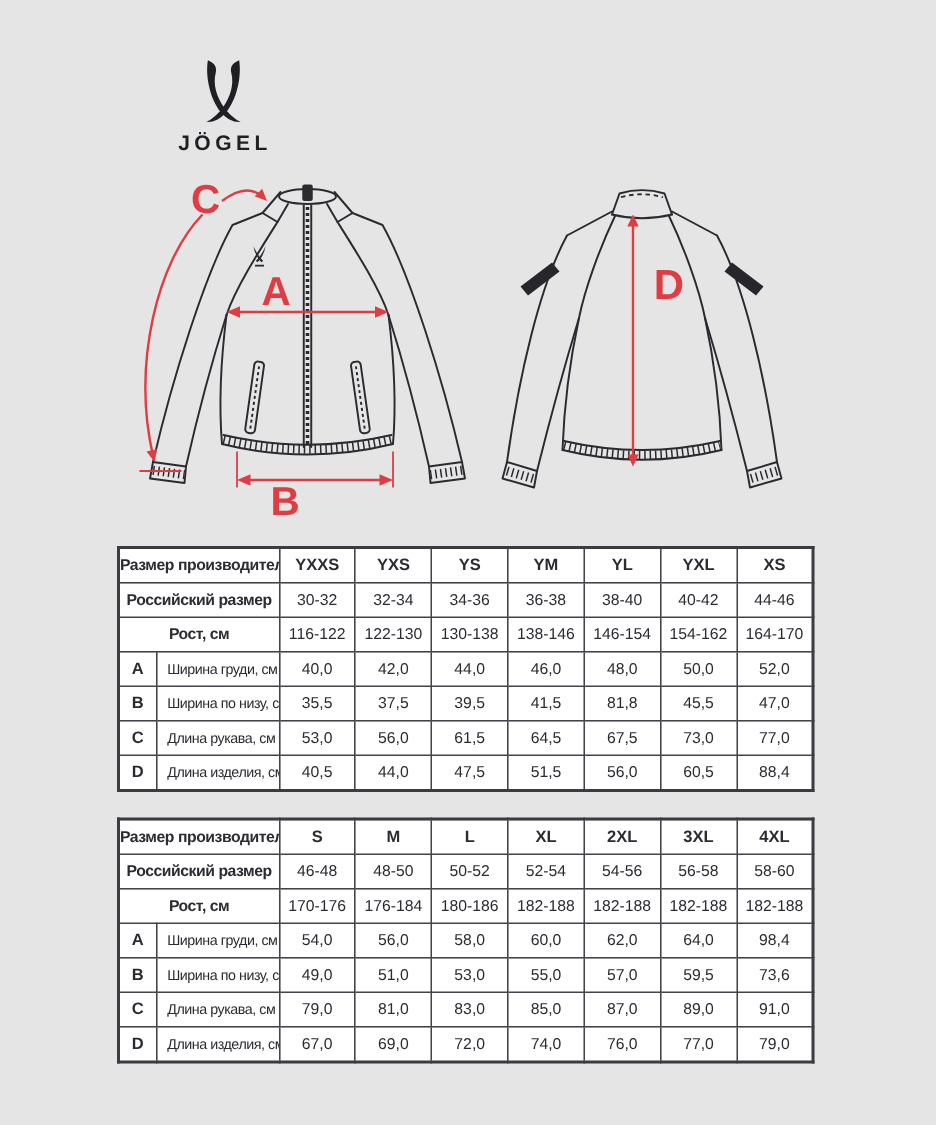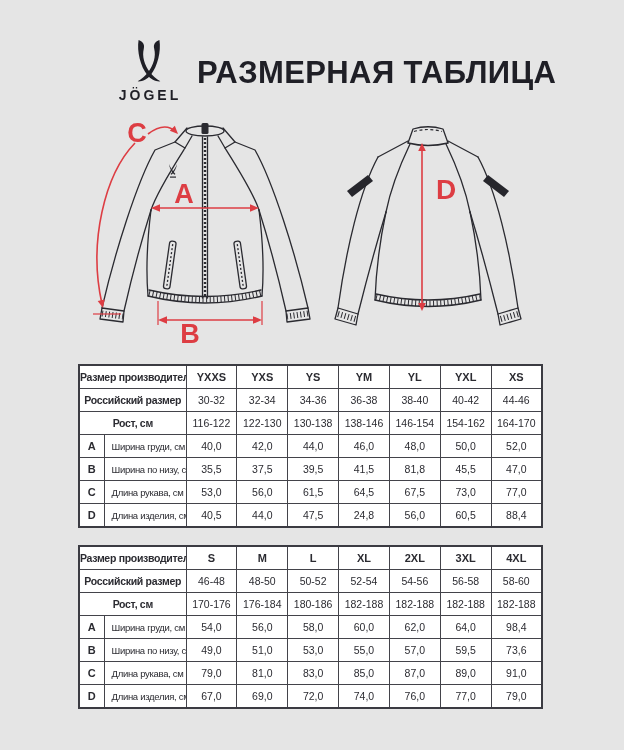--- a/index.html
+++ b/index.html
@@ -41,21 +41,20 @@
 </head>
 <body>
 
 <div class="page">
 
   <svg class="logo-mark" viewBox="0 0 38 46" aria-hidden="true">
     <path fill="#1f1f26" d="M8,2 C13,4 14.5,7 13.5,11 C11.5,19 14,28 20,36 C22.5,39.5 27,43.5 31,45.5 C26.5,46 21,43.5 17,38.5 C10,30 6,14 8,2 Z"></path>
     <path fill="#1f1f26" d="M30,2 C25,4 23.5,7 24.5,11 C26.5,19 24,28 18,36 C15.5,39.5 11,43.5 7,45.5 C11.5,46 17,43.5 21,38.5 C28,30 32,14 30,2 Z"></path>
   </svg>
   <div class="brand-word">JÖGEL</div>
-  <h1 class="page-title">РАЗМЕРНАЯ ТАБЛИЦА</h1>
 
   <svg class="front-svg" viewBox="0 0 230 248">
     <g stroke="#2a2a30" stroke-width="1.3" fill="none" stroke-linejoin="round" stroke-linecap="round">
       <ellipse cx="120" cy="19" rx="19" ry="5"></ellipse>
       <path d="M102,16 L90,30 L100,36 L107,24"></path>
       <path d="M138,16 L150,30 L140,36 L133,24"></path>
       <path d="M90,30 L70,38 C52,70 30,140 17,196"></path>
       <path d="M150,30 L170,38 C188,70 210,140 223,196"></path>
       <path d="M100,36 C88,55 72,80 66,98"></path>
       <path d="M140,36 C152,55 168,80 174,98"></path>
@@ -228,21 +227,21 @@
           <td>67,5</td>
           <td>73,0</td>
           <td>77,0</td>
         </tr>
         <tr>
           <th class="letter">D</th>
           <td class="mlabel">Длина изделия, см</td>
           <td>40,5</td>
           <td>44,0</td>
           <td>47,5</td>
-          <td>24,8</td>
+          <td>51,5</td>
           <td>56,0</td>
           <td>60,5</td>
           <td>88,4</td>
         </tr>
       </tbody>
   </table>
 
   <table id="table-adult" class="size-table">
     <colgroup>
         <col class="c-letter">

